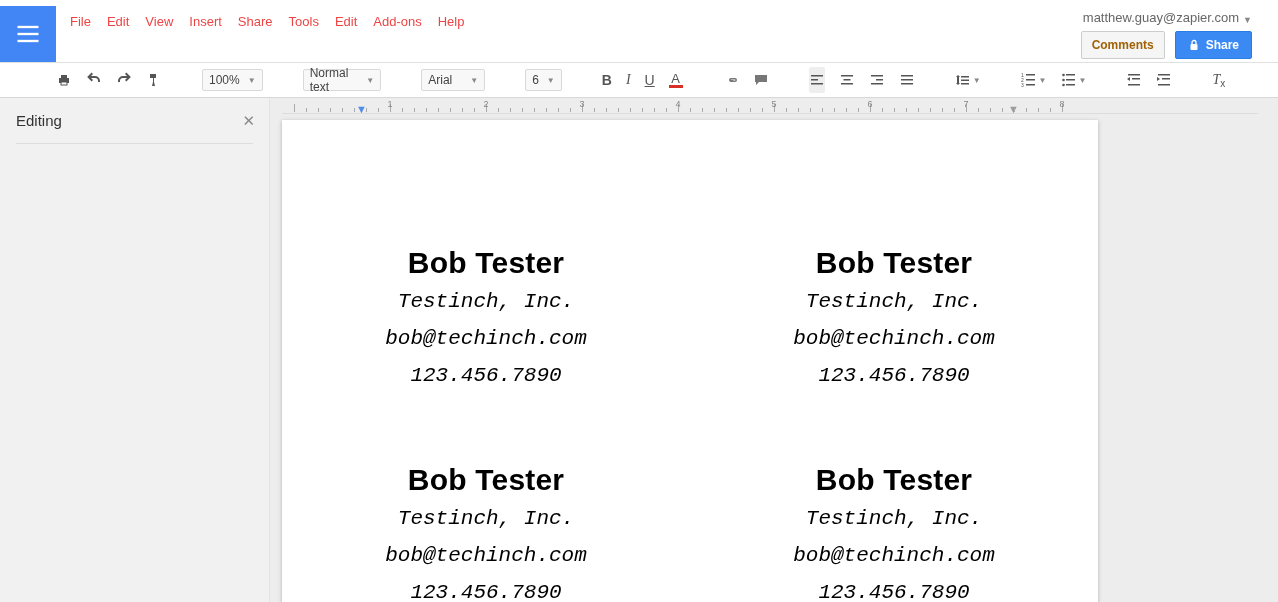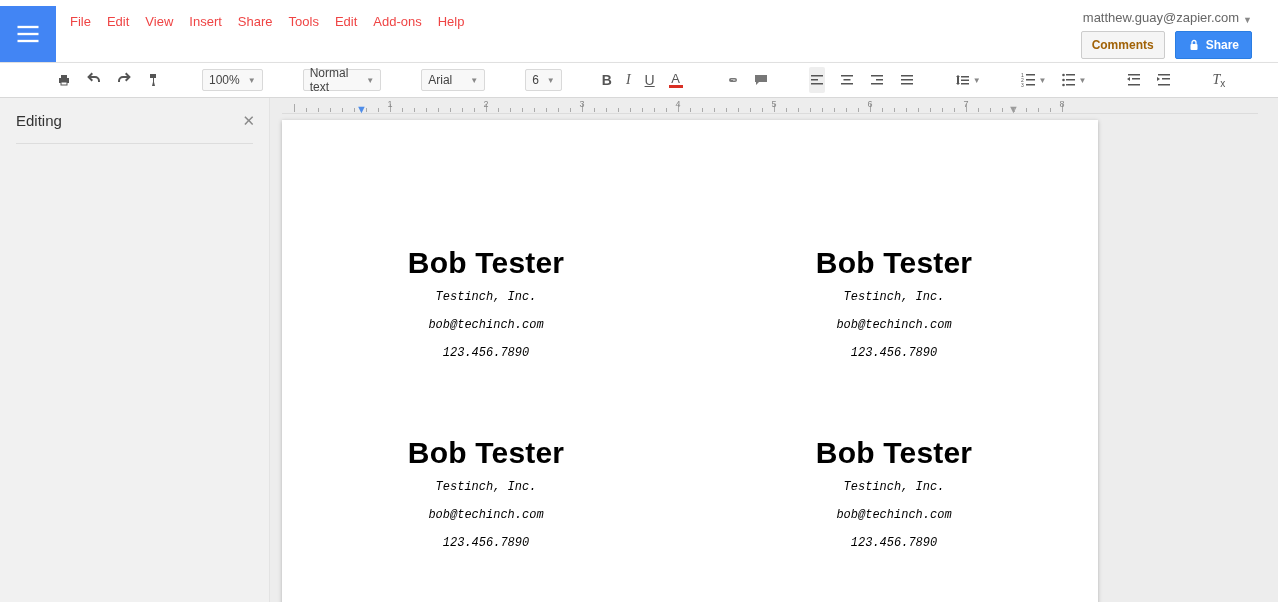--- a/index.html
+++ b/index.html
@@ -48,21 +48,21 @@
 .ruler .tick { position:absolute; top:10px; width:1px; height:4px; background:#aaa; }
 .ruler .tick.big { top:6px; height:8px; }
 .ruler .num { position:absolute; top:1px; font-size:9px; color:#888; transform:translateX(-50%); }
 .ruler .marker-left { position:absolute; top:5px; color:#4f8de9; font-size:11px; }
 .ruler .marker-right { position:absolute; top:5px; color:#9b9b9b; font-size:11px; }
 
 .page { position:absolute; top:22px; left:12px; width:816px; background:#fff; box-shadow:0 1px 4px rgba(0,0,0,0.25); min-height:800px; padding-top:110px; }
 .labels { display:grid; grid-template-columns:1fr 1fr; }
 .label { text-align:center; padding:16px 20px 60px 20px; }
 .label .name { font-family: Arial, sans-serif; font-weight:900; font-size:30px; letter-spacing:0.2px; color:#000; }
-.label .company, .label .email-addr, .label .phone { font-family: "Courier New", monospace; font-style:italic; font-size:12px; color:#000; margin-top:10px; }
+.label .company, .label .email-addr, .label .phone { font-family: "Courier New", monospace; font-style:italic; font-size:21px; color:#000; margin-top:10px; }
 .label .email-addr { margin-top:14px; }
 .label .phone { margin-top:14px; }
 
 .text-color-btn { flex-direction:column; gap:0; }
 .text-color-btn .underline { height:3px; width:14px; background:#d93025; }
 </style>
 </head>
 <body>
 
 <div class="app-header">

